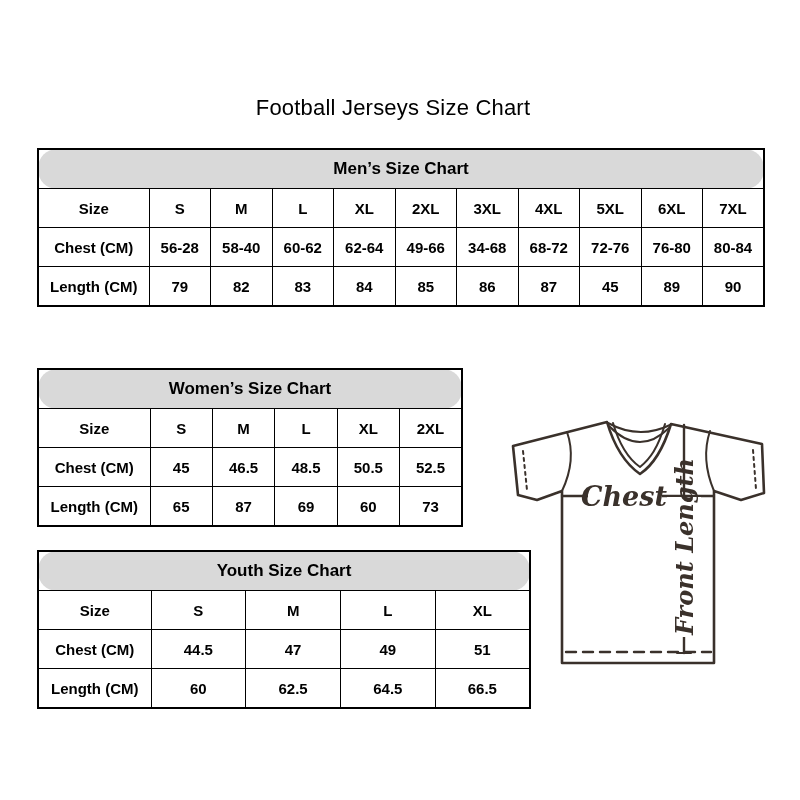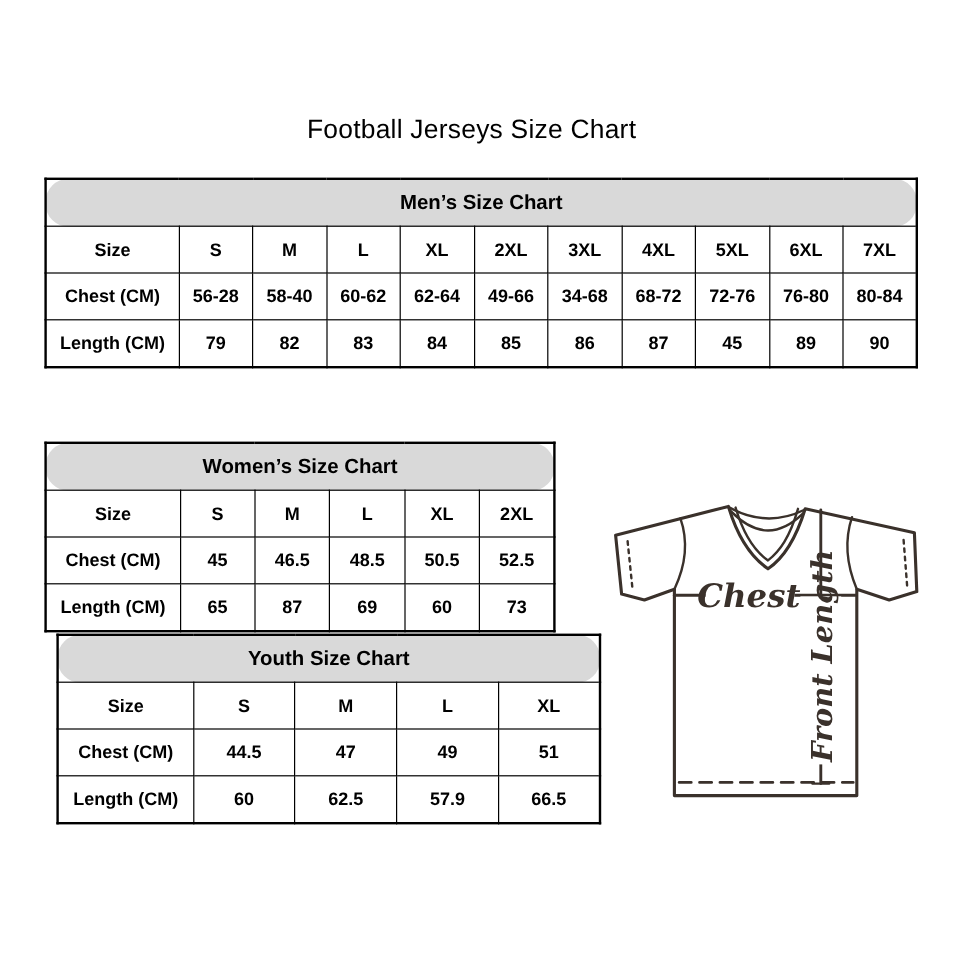--- a/index.html
+++ b/index.html
@@ -18,21 +18,21 @@
   table.size-table td{
     border:1.5px solid #000;text-align:center;vertical-align:middle;
     font-weight:bold;font-size:15px;height:38px;padding:0;
     font-family:"Liberation Sans", sans-serif;
   }
   table.size-table td.tbl-header{
     background:#d9d9d9;font-size:17px;border-radius:19px;
   }
   #men-table{left:37px;top:148px;width:728px;}
   #women-table{left:37px;top:368px;width:426px;}
-  #youth-table{left:37px;top:528px;width:454px;margin-left:10px;}
+  #youth-table{left:37px;top:550px;width:494px;}
   #jersey{position:absolute;left:498px;top:408px;}
   .measure-label{
     font-family:"DejaVu Serif", serif;font-style:italic;font-weight:bold;
   }
 </style>
 </head>
 <body>
 
 <div class="page-title">Football Jerseys Size Chart</div>
 
@@ -140,21 +140,21 @@
         <td>Chest (CM)</td>
         <td>44.5</td>
         <td>47</td>
         <td>49</td>
         <td>51</td>
       </tr>
       <tr>
         <td>Length (CM)</td>
         <td>60</td>
         <td>62.5</td>
-        <td>57.9</td>
+        <td>64.5</td>
         <td>66.5</td>
       </tr>
     </tbody>
 </table>
 
 <svg id="jersey" width="284" height="266" viewBox="498 408 284 266" fill="none" stroke="#3a312b" stroke-linejoin="round" stroke-linecap="round">
 
   <path stroke-width="2.6" d="M607,422 L513,446 L518,495 L537,500 L562,491 L562,663 L714,663 L714,491
            L741,500 L764,493 L762,444 L671,424
            C663,450 652,466 640,474

